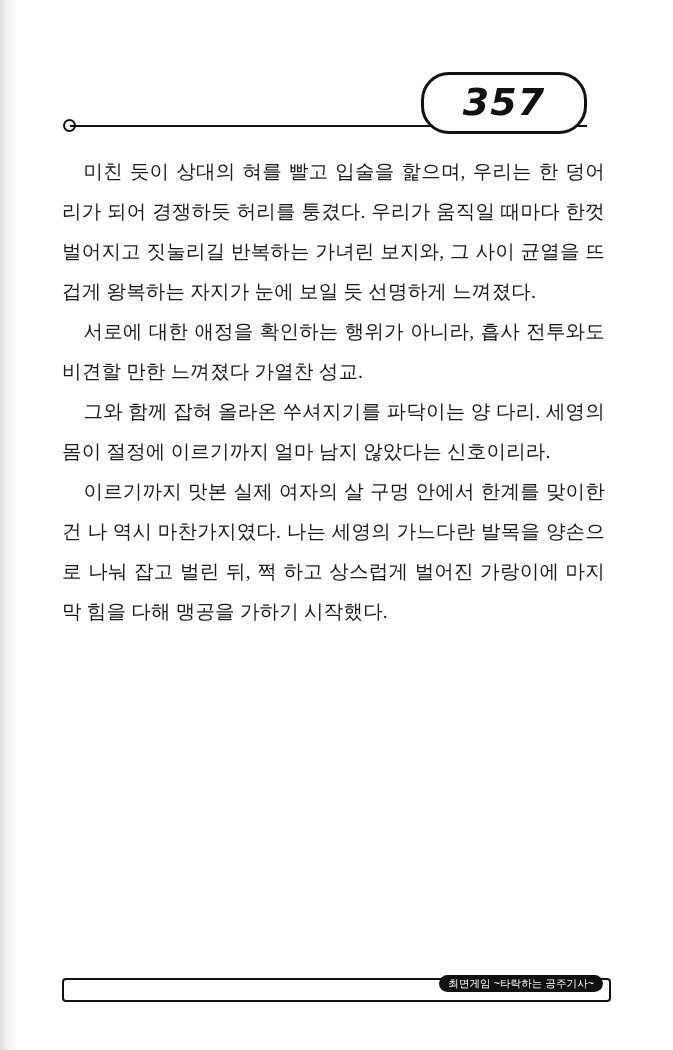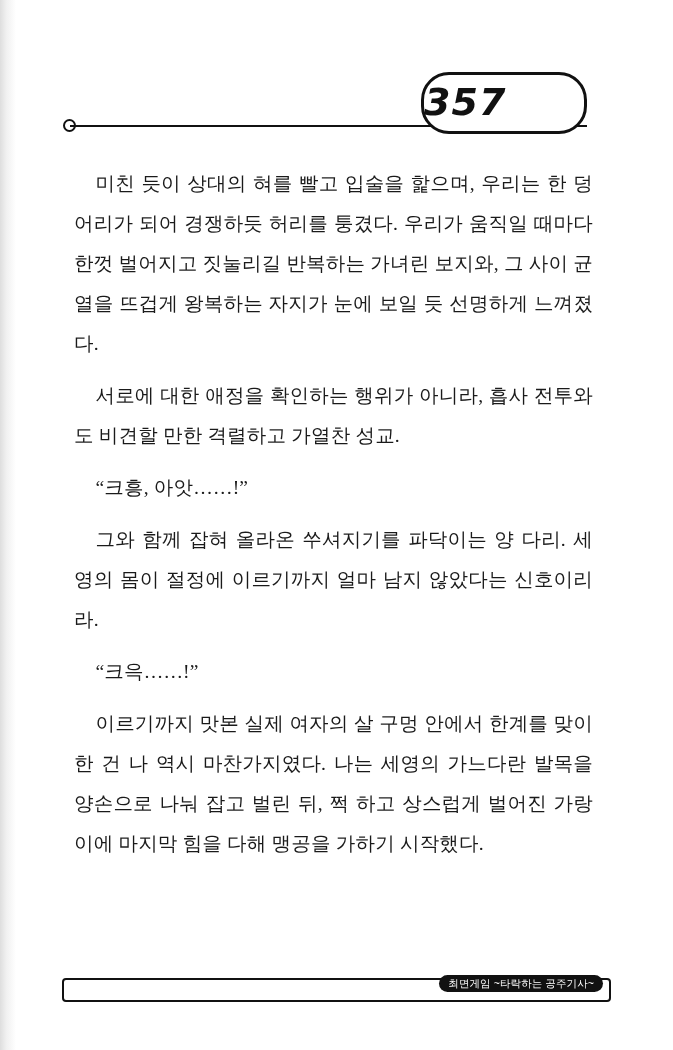--- a/index.html
+++ b/index.html
@@ -60,21 +60,21 @@
     position: absolute;
     right: 0;
     top: 0;
     width: 160px;
     height: 56px;
     border: 3px solid #111;
     border-radius: 28px;
     background: #fff;
     display: flex;
     align-items: center;
-    justify-content: flex-start;
+    justify-content: center;
   }
   .page-num {
     font-family: "DejaVu Sans", sans-serif;
     font-weight: bold;
     font-style: italic;
     font-size: 38px;
     letter-spacing: 1px;
     color: #111;
     line-height: 1;
     transform: translateY(-1px);
@@ -85,21 +85,21 @@
     right: 68px;
     top: 152px;
     font-size: 19.5px;
     line-height: 40px;
     text-align: justify;
     text-justify: inter-character;
     word-break: break-all;
     letter-spacing: .2px;
   }
   .body-text p {
-    margin: 12px;
+    margin: 0;
     text-indent: 1.1em;
   }
   .footer {
     position: absolute;
     left: 62px;
     right: 62px;
     bottom: 46px;
     height: 26px;
     text-align: center;
   }
@@ -140,24 +140,22 @@
   <div class="header">
     <div class="header-dot"></div>
     <div class="header-rule"></div>
     <div class="page-num-box">
       <span class="page-num">357</span>
     </div>
   </div>
 
   <div class="body-text">
     <p>미친 듯이 상대의 혀를 빨고 입술을 핥으며, 우리는 한 덩어리가 되어 경쟁하듯 허리를 퉁겼다. 우리가 움직일 때마다 한껏 벌어지고 짓눌리길 반복하는 가녀린 보지와, 그 사이 균열을 뜨겁게 왕복하는 자지가 눈에 보일 듯 선명하게 느껴졌다.</p>
-    <p>서로에 대한 애정을 확인하는 행위가 아니라, 흡사 전투와도 비견할 만한 격렬하고 가열찬 성교.</p>
-    <p>“크흥, 아앗……!”</p>
+    <p>서로에 대한 애정을 확인하는 행위가 아니라, 흡사 전투와도 비견할 만한 느껴졌다 가열찬 성교.</p>
     <p>그와 함께 잡혀 올라온 쑤셔지기를 파닥이는 양 다리. 세영의 몸이 절정에 이르기까지 얼마 남지 않았다는 신호이리라.</p>
-    <p>“크윽……!”</p>
     <p>이르기까지 맛본 실제 여자의 살 구멍 안에서 한계를 맞이한 건 나 역시 마찬가지였다. 나는 세영의 가느다란 발목을 양손으로 나눠 잡고 벌린 뒤, 쩍 하고 상스럽게 벌어진 가랑이에 마지막 힘을 다해 맹공을 가하기 시작했다.</p>
   </div>
 
   <div class="footer">
     <div class="footer-box"></div>
     <div class="footer-tag">최면게임 ~타락하는 공주기사~</div>
   </div>
 
 </div>
 

